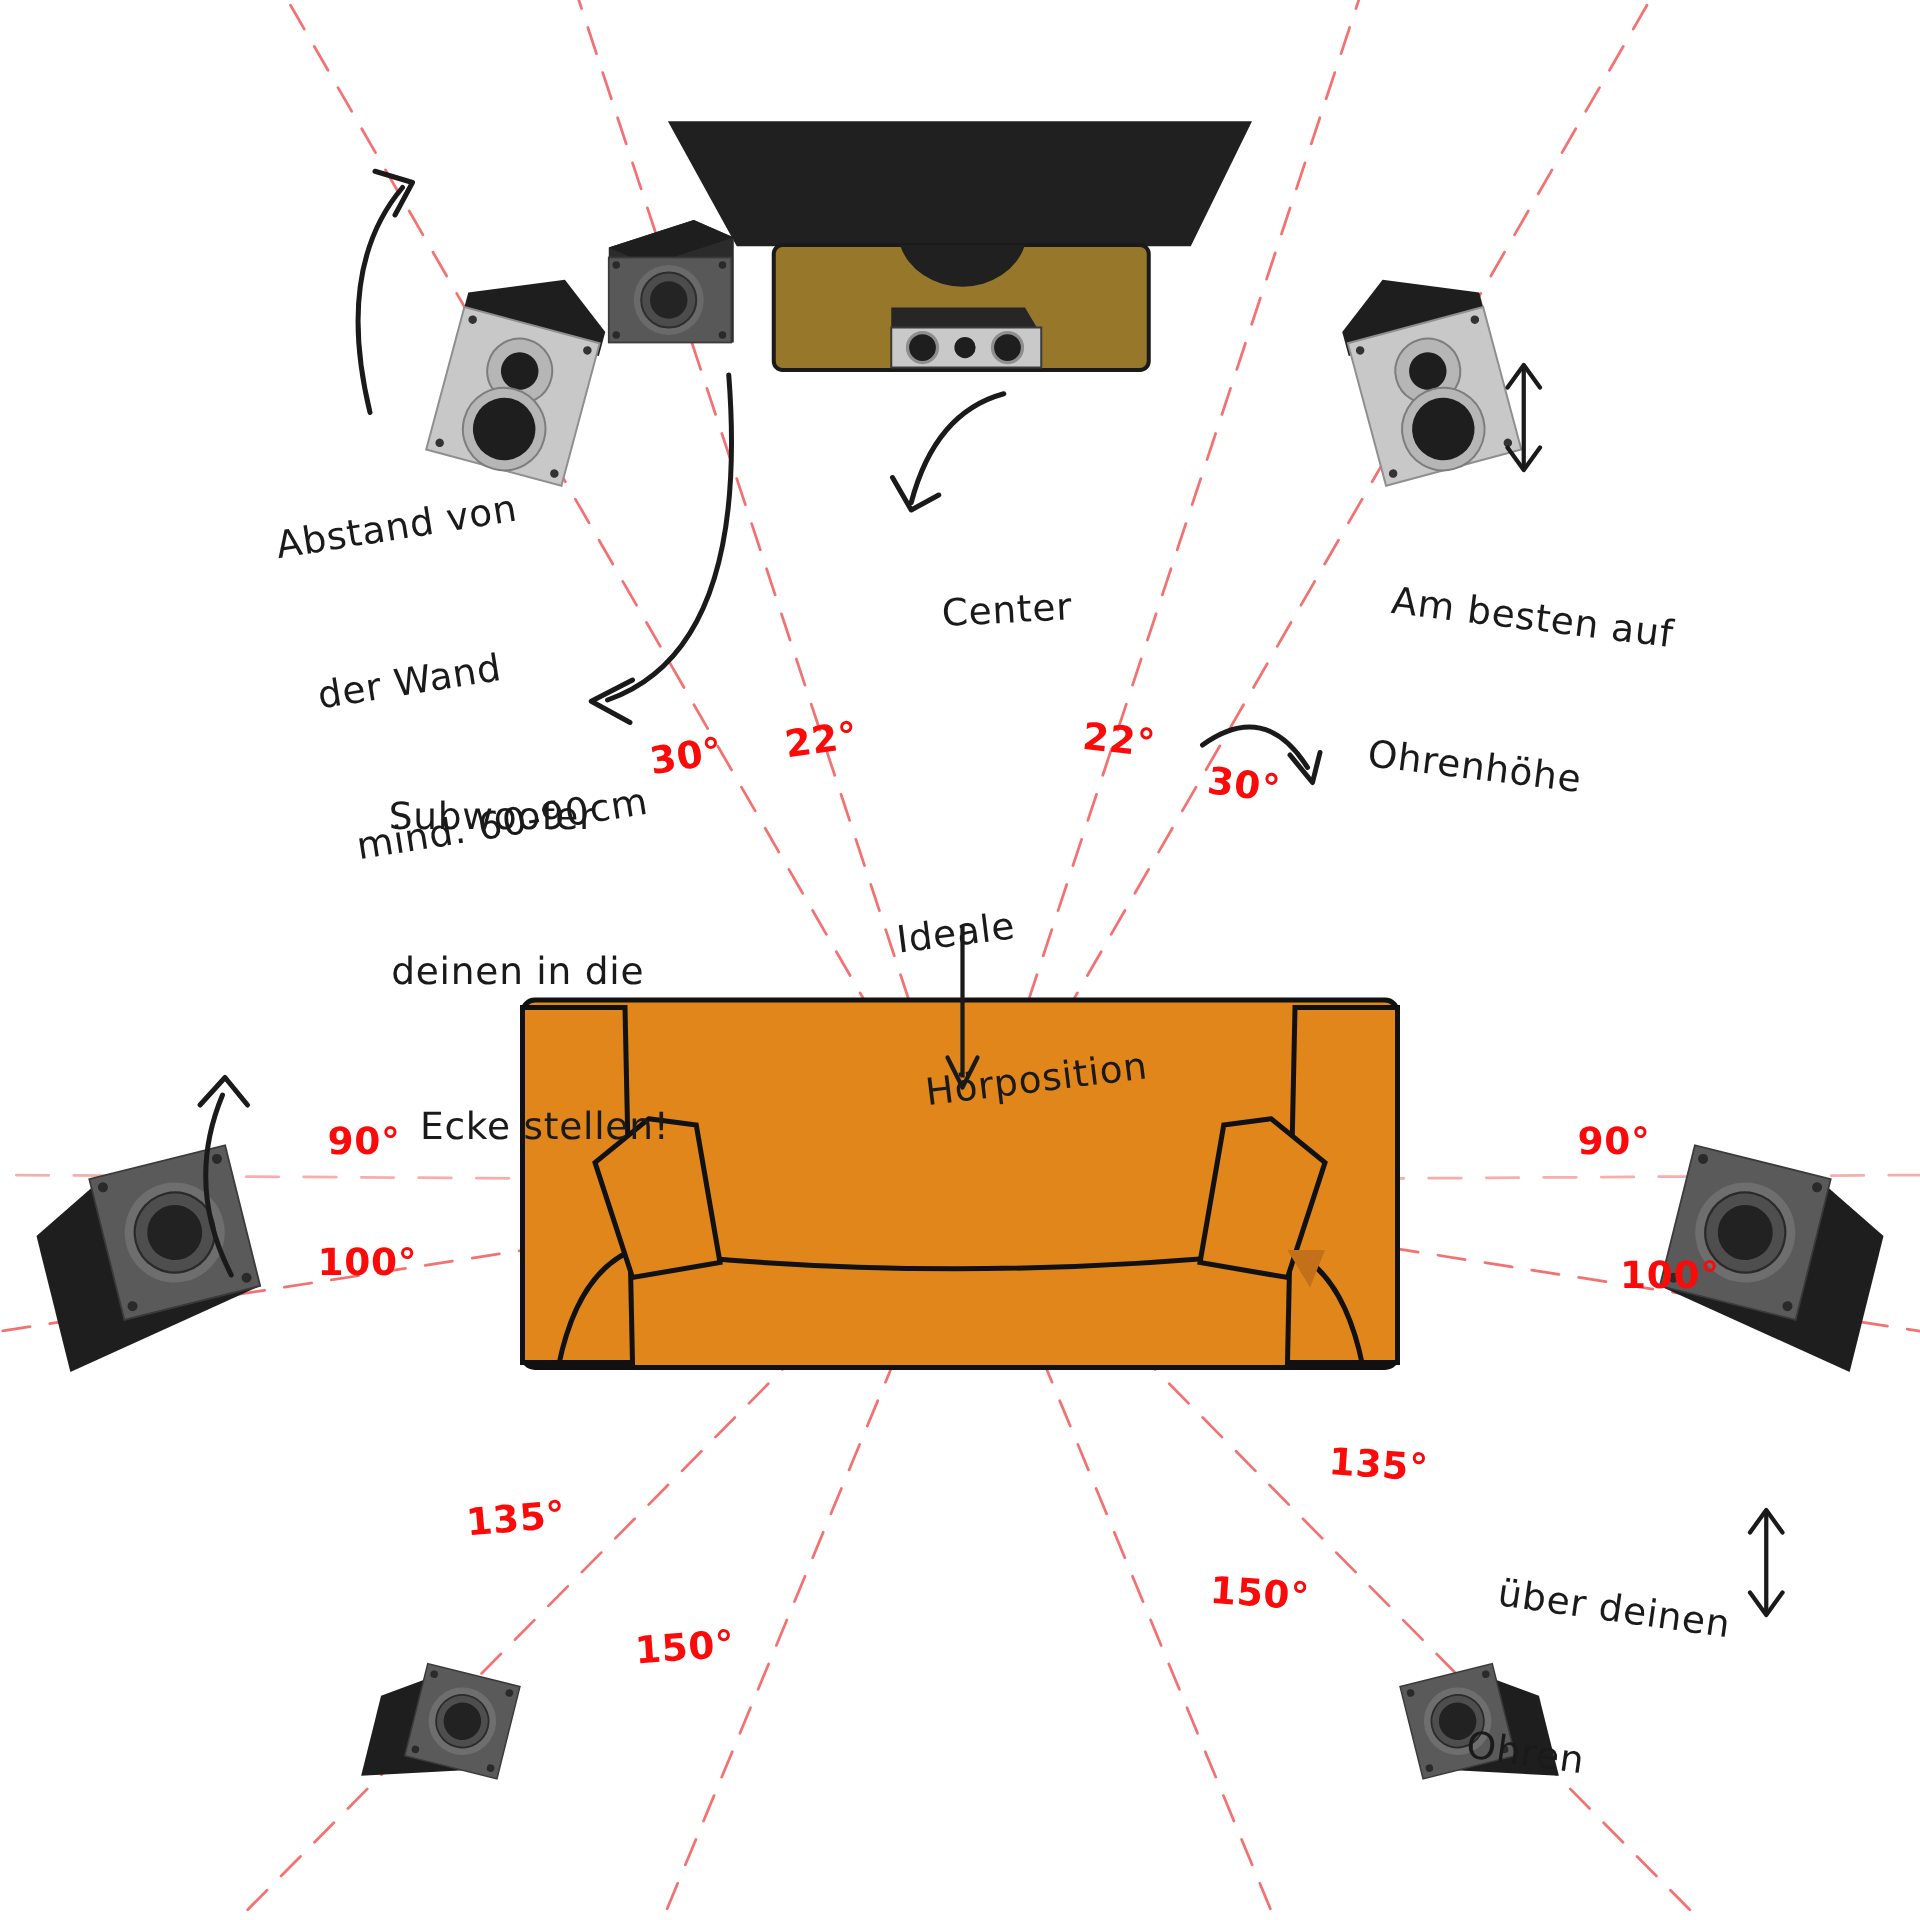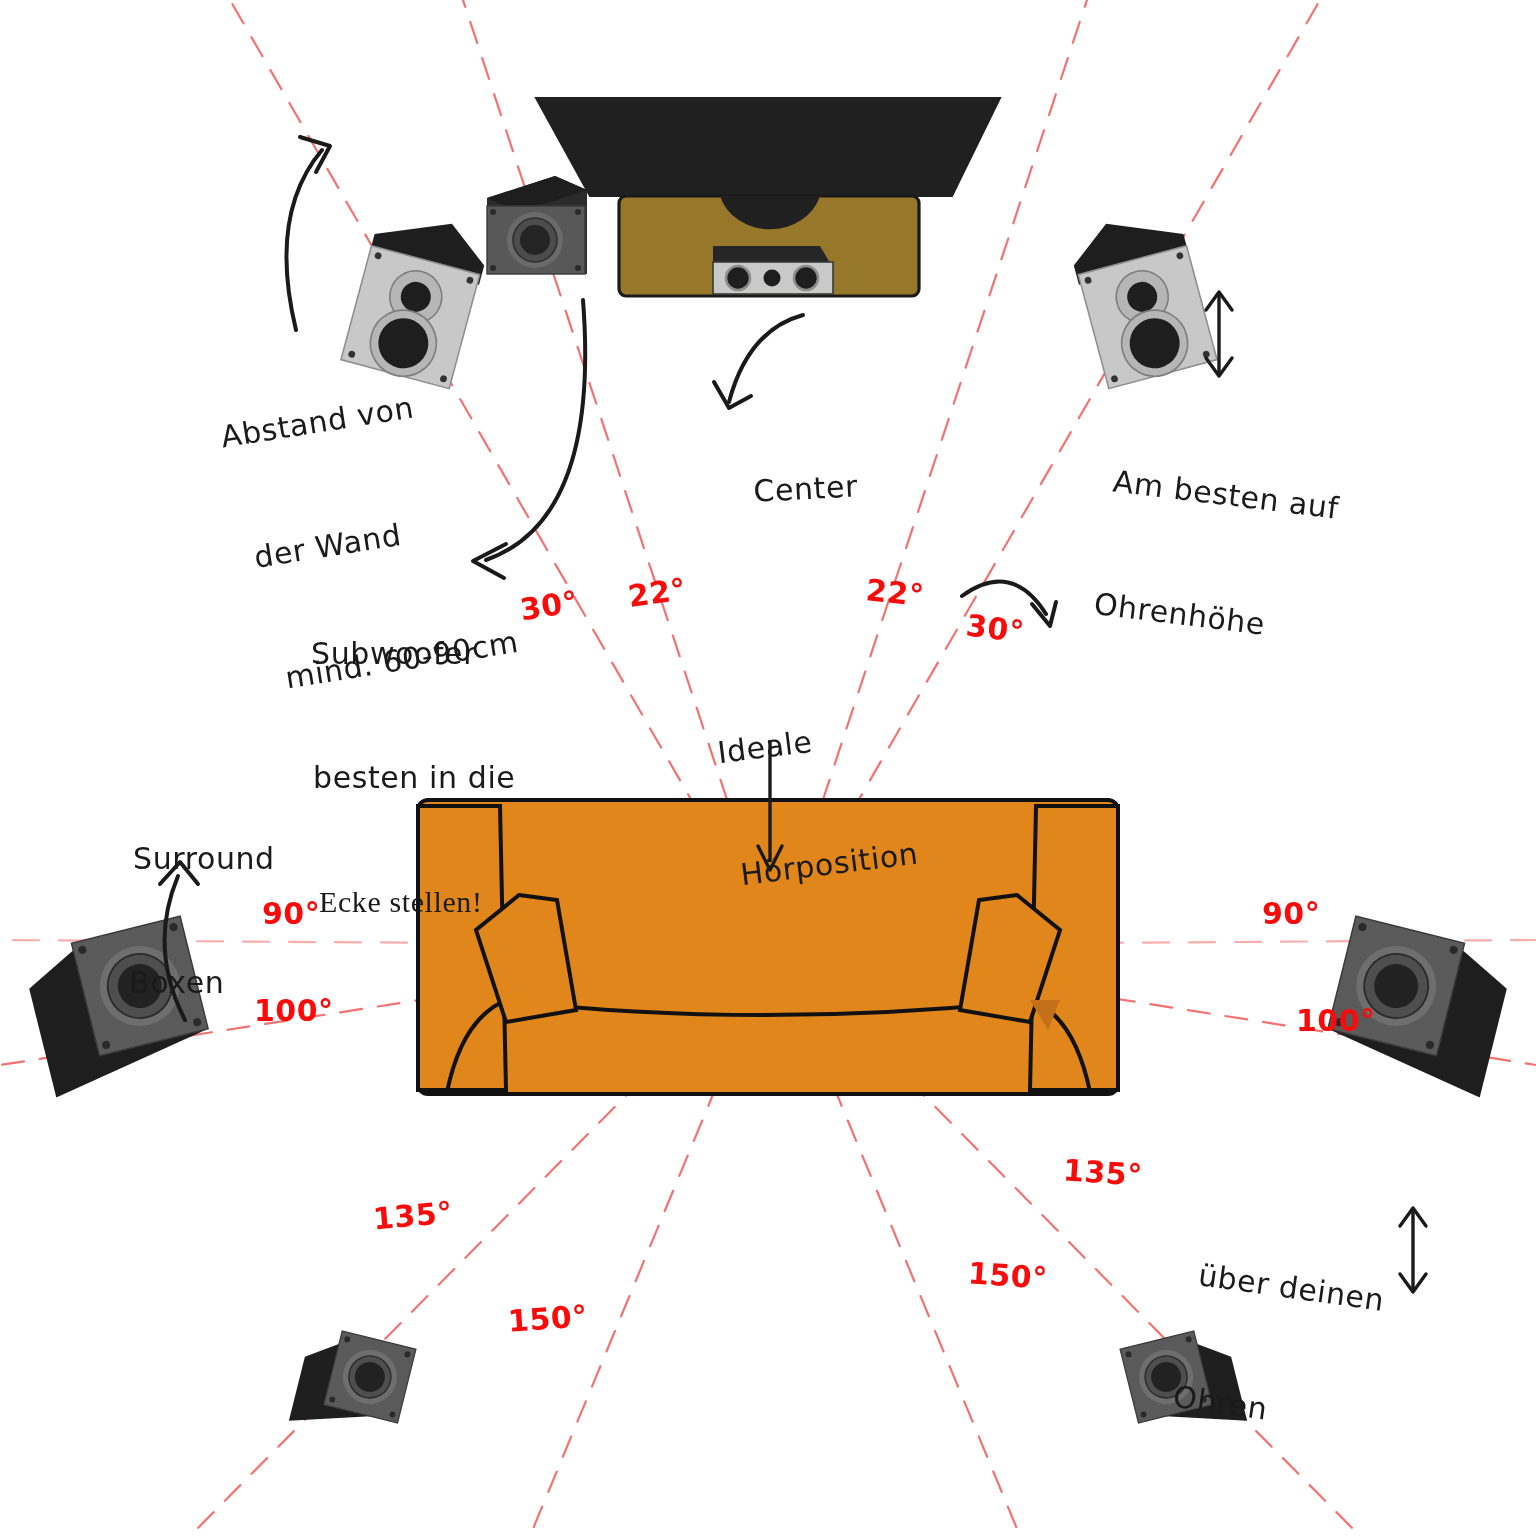--- a/index.html
+++ b/index.html
@@ -234,43 +234,39 @@
   </svg>
 
   <div class="ann" style="left:205px; top:335px; transform:rotate(-9deg); transform-origin:left top;">
     <div>Abstand von</div>
     <div style="margin-left:14px;">der Wand</div>
     <div style="margin-left:26px;">mind. 60-90cm</div>
   </div>
 
   <div class="ann" style="left:311px; top:550px;">
     <div>Subwoofer</div>
-    <div style="margin-left:2px;">besten in die</div>
-    <div style="margin-left:8px;font-family:Liberation Serif, serif;">Ecke stellen!</div>
+    <div style="margin-left:2px;">deinen in die</div>
+    <div style="margin-left:25px;">Ecke stellen!</div>
   </div>
 
   <div class="ann" style="left:748px; top:388px; transform:rotate(-3deg); transform-origin:left top;">
     <div>Center</div>
   </div>
 
   <div class="ann" style="left:1126px; top:378px; transform:rotate(7deg); transform-origin:left top;">
     <div>Am besten auf</div>
     <div style="margin-left:-4px;">Ohrenhöhe</div>
   </div>
 
 
   <div class="ann" style="left:705px; top:650px; transform:rotate(-7deg); transform-origin:left top;">
     <div>Ideale</div>
     <div style="margin-left:8px;">Hörposition</div>
   </div>
 
-  <div class="ann" style="left:133px; top:755px;">
-    <div>Surround</div>
-    <div style="margin-left:-4px;">Boxen</div>
-  </div>
 
   <div class="ann" style="left:1213px; top:1172px; transform:rotate(8deg); transform-origin:left top;">
     <div>über deinen</div>
     <div style="margin-left:-8px;">Ohren</div>
   </div>
 
   <div class="ann deg" style="left:520px; top:585px; transform:rotate(-9deg);">30°</div>
   <div class="ann deg" style="left:628px; top:572px; transform:rotate(-8deg);">22°</div>
   <div class="ann deg" style="left:866px; top:572px; transform:rotate(6deg);">22°</div>
   <div class="ann deg" style="left:966px; top:608px; transform:rotate(7deg);">30°</div>

